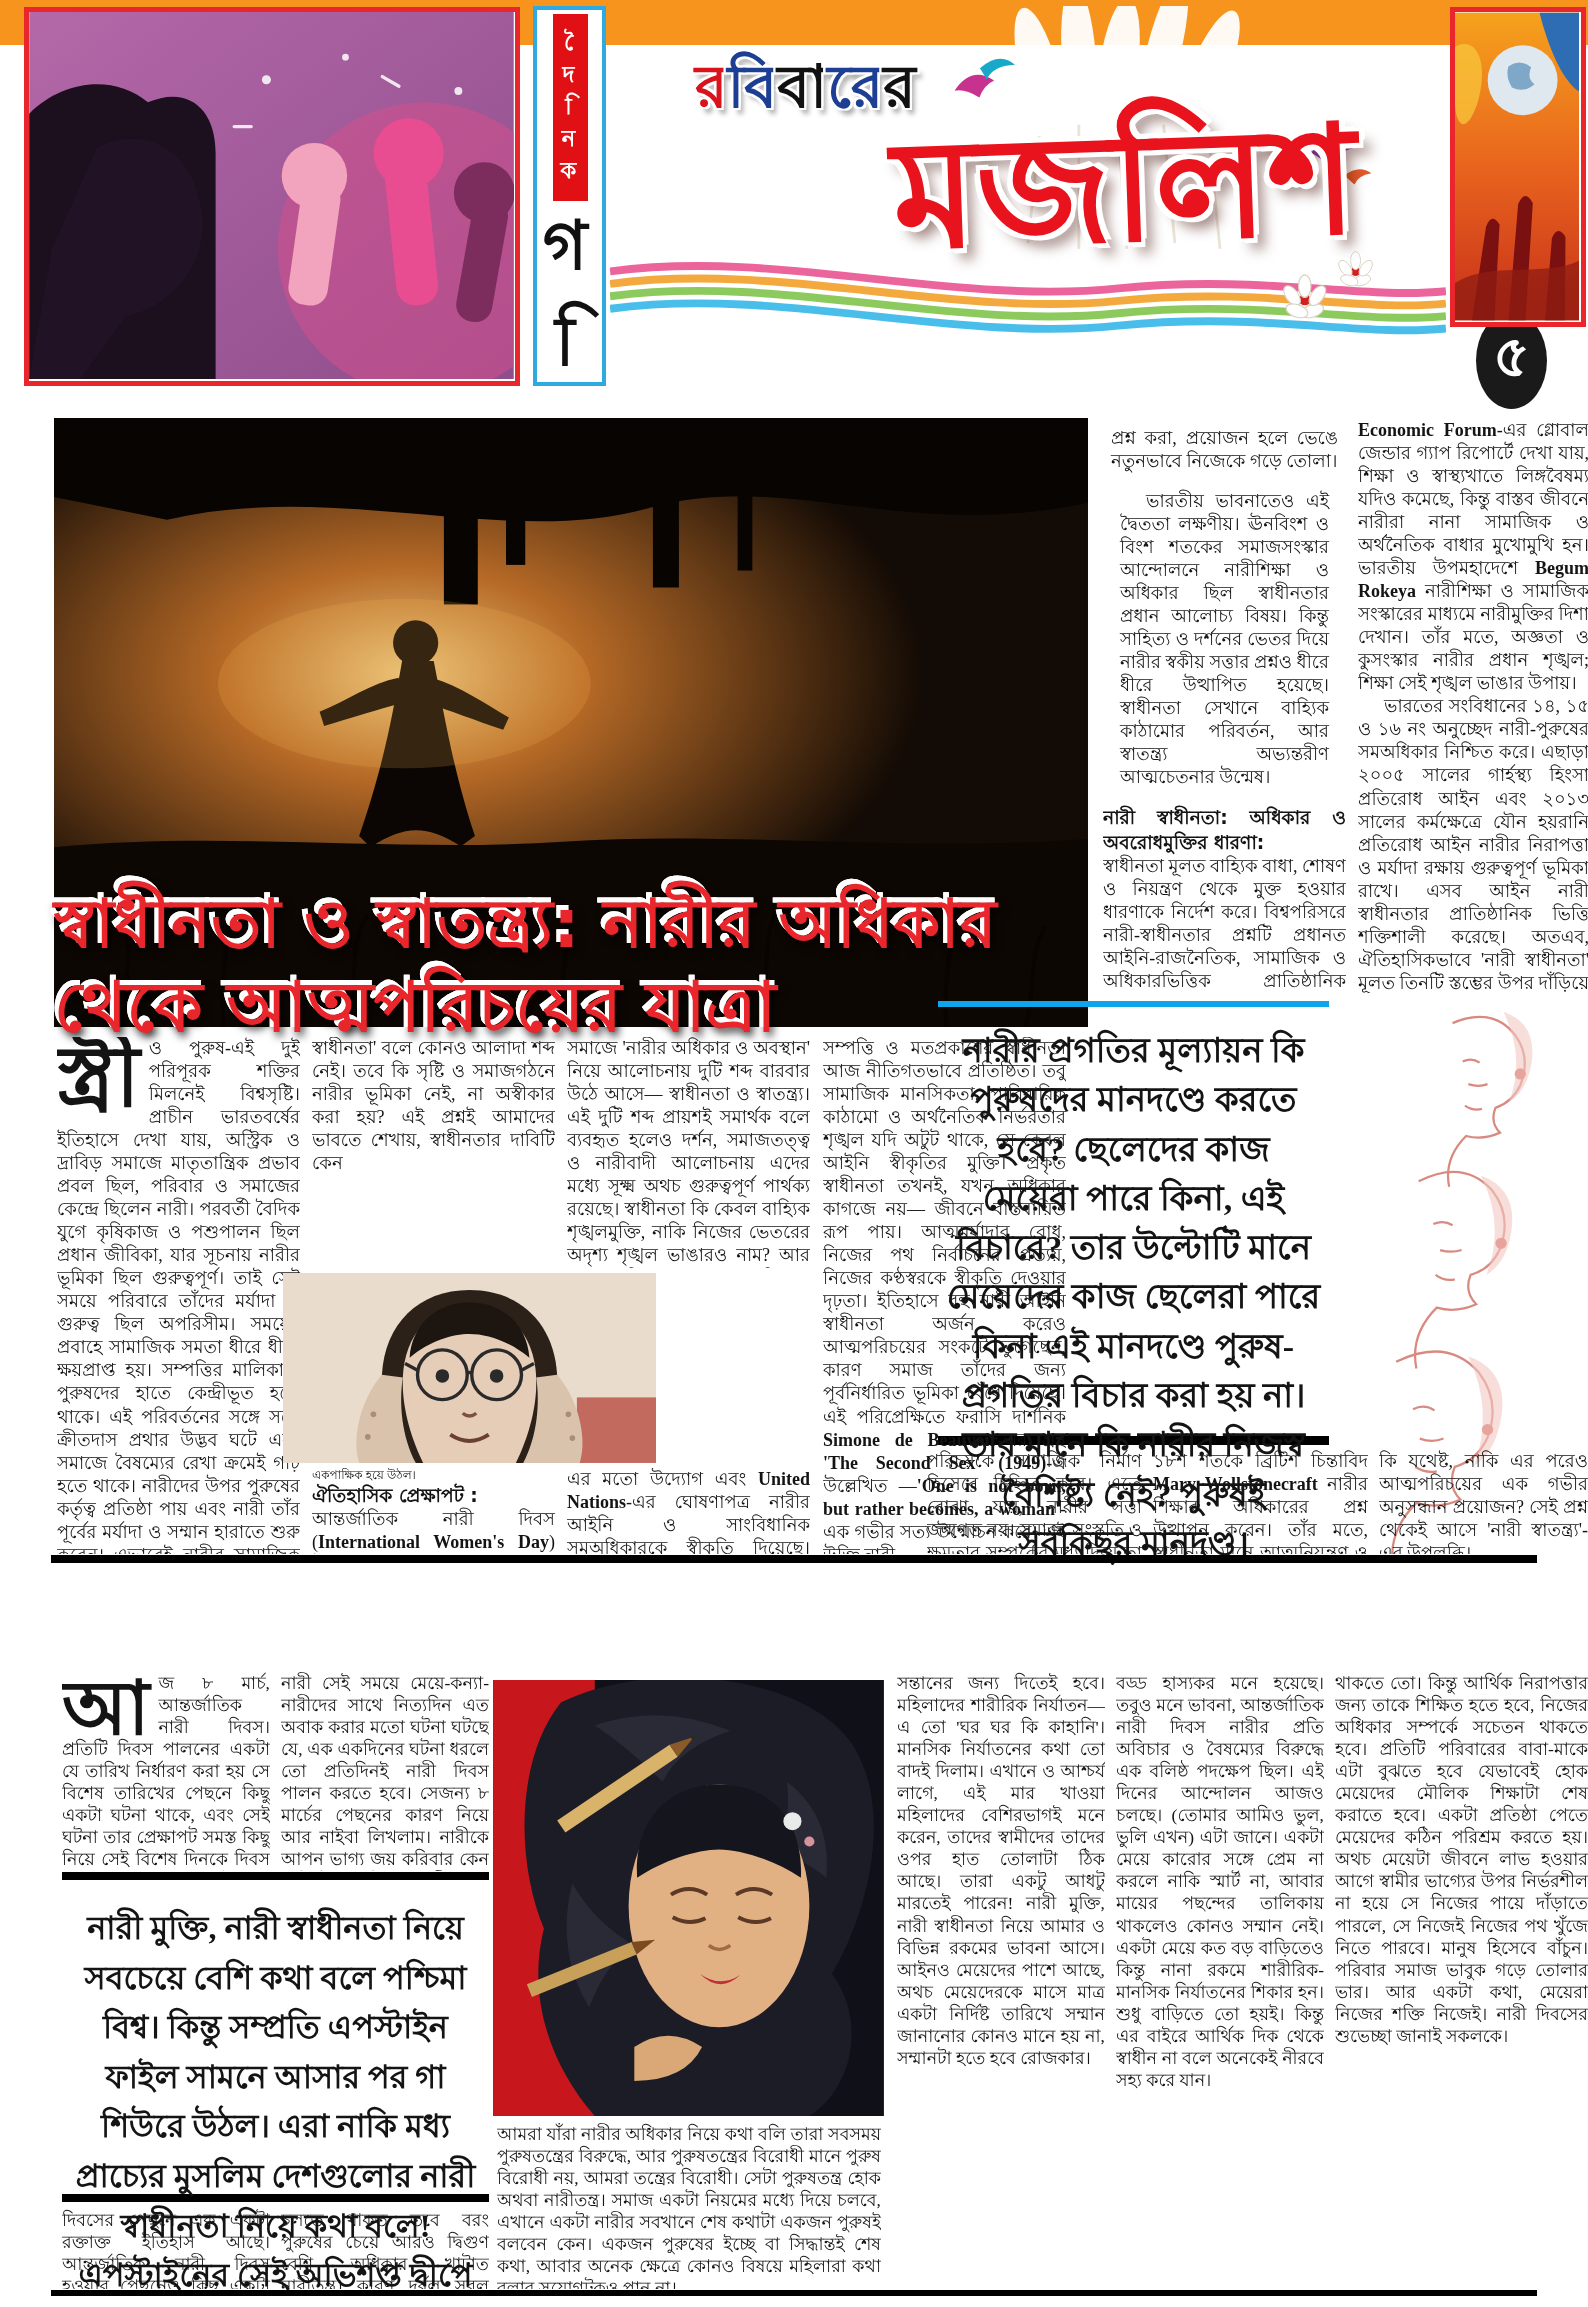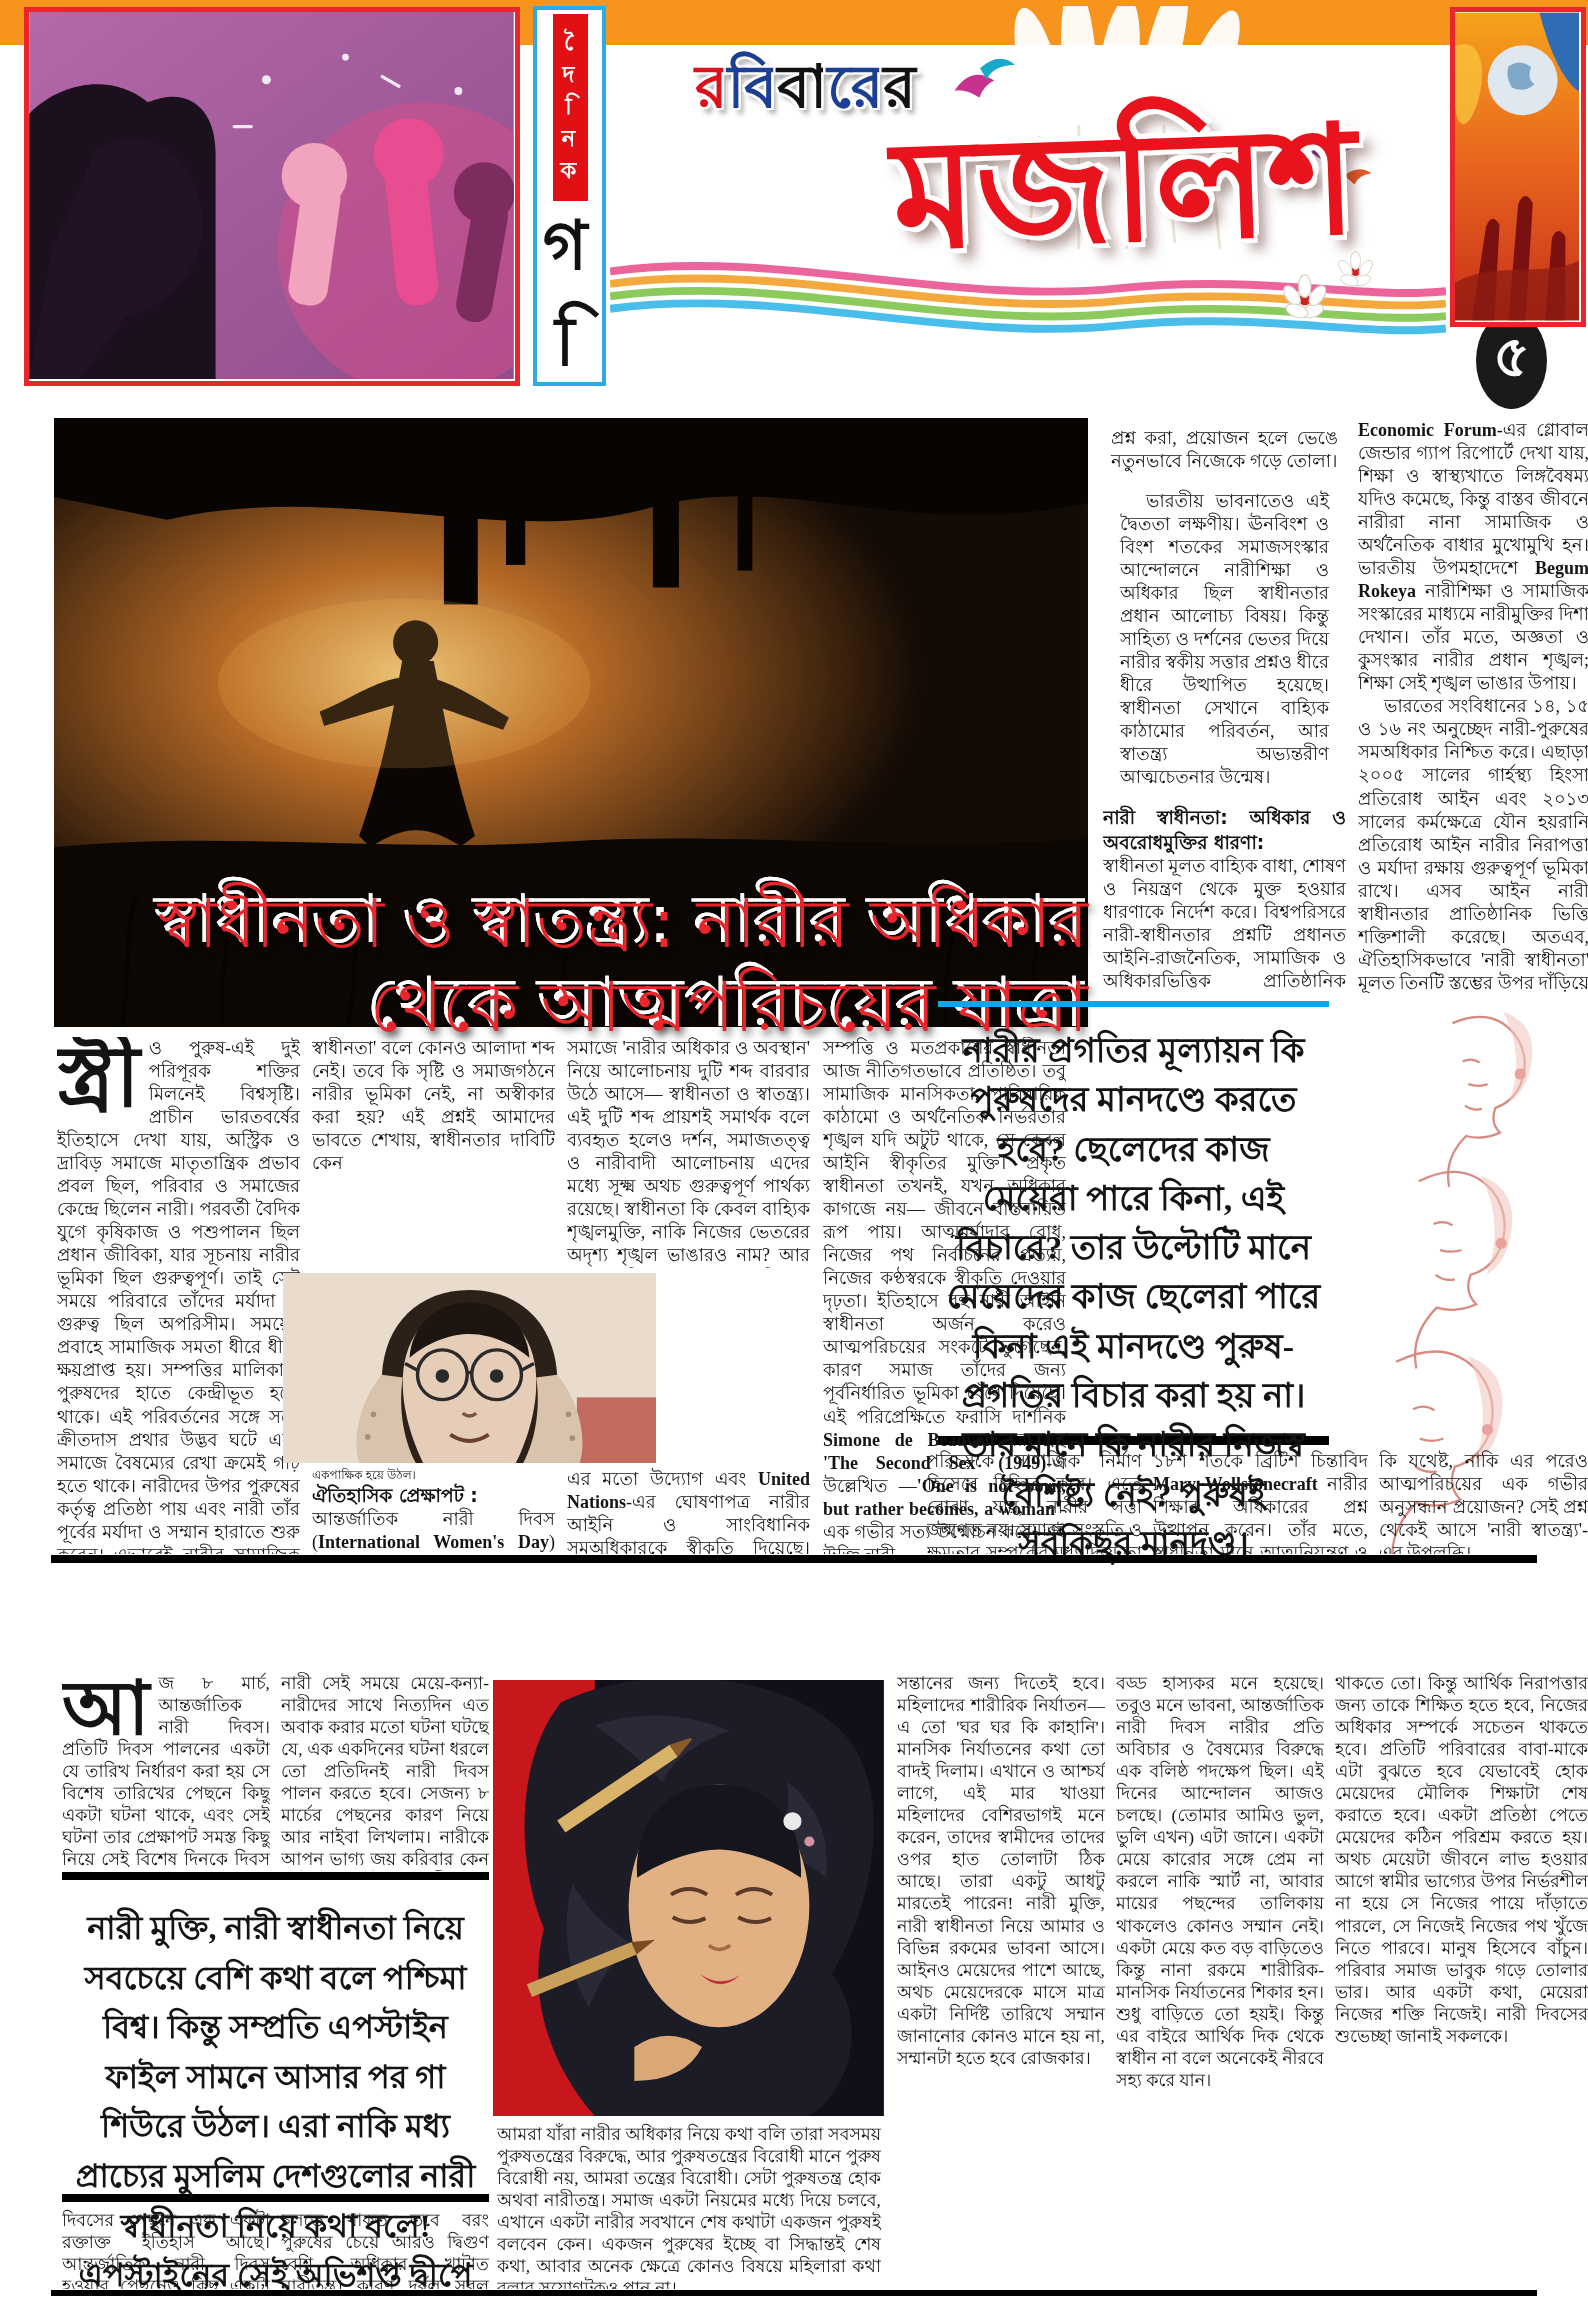--- a/index.html
+++ b/index.html
@@ -20,21 +20,21 @@
   .pagebadge{background:#1a1a1a;border-radius:50%;display:flex;align-items:center;justify-content:center;
              color:#fff;font-size:57px;font-weight:700;font-family:"DejaVu Sans","Liberation Sans",sans-serif}
   .mast{overflow:hidden;background:linear-gradient(180deg,#37acе6 0%,#3fb3ea 0%,#8fd7f6 40%,#e9f8ff 72%,#ffffff 100%)}
   .mastword{font-family:"DejaVu Sans","Liberation Sans",sans-serif;font-weight:700;font-size:59px;
             text-shadow:-2.3px -2.3px 0 #fff,2.3px -2.3px 0 #fff,-2.3px 2.3px 0 #fff,2.3px 2.3px 0 #fff,4.5px 5.7px 5.7px rgba(0,0,0,.35)}
   .masttitle{font-family:"DejaVu Sans","Liberation Sans",sans-serif;font-weight:700;font-size:151px;line-height:1;
              color:#e8131c;transform:rotate(-2deg);
              text-shadow:-5.7px 3.4px 0 #ffffff,5.7px -3.4px 0 #ffffff,-4px -5.1px 0 #ffffff,4px 5.1px 0 #ffffff,10.2px 11.3px 12.4px rgba(70,20,10,.5)}
   .logoblock{border:4.5px solid #2eaae1;background:#fff;overflow:hidden}
   .vert{writing-mode:vertical-rl;text-orientation:upright}
-  .headline-ov{font-family:"DejaVu Sans","Liberation Sans",sans-serif;font-weight:400;color:#e8262b;text-align:right;
+  .headline-ov{font-family:"DejaVu Sans","Liberation Sans",sans-serif;font-weight:700;color:#e8262b;text-align:left;
                text-shadow:-4px -5.1px 0 #ffffff,-4px -5.1px 0 #ffffff,2.8px 4px 9px rgba(0,0,0,.9)}
   .pullquote{border-top:6px solid #0ea5e9;border-bottom:9px solid #000;padding:19px 8px 11.3px 8px;text-align:center}
   .pq-text{font-weight:700;font-size:34px;line-height:1.45;font-family:"Liberation Serif","DejaVu Serif",serif}
   .pq-byline{font-weight:700;font-size:42px;margin-top:14.7px;font-family:"DejaVu Sans","Liberation Sans",sans-serif}
   .rule{background:#000}
   .hl2{font-family:"DejaVu Sans","Liberation Sans",sans-serif;font-weight:700;font-size:86px;line-height:1;
        text-align:center;letter-spacing:-1.1px}
   .introbox{border-top:8px solid #000;border-bottom:8px solid #000;padding:24px 4.5px;text-align:center;
             font-weight:700;font-size:32px;line-height:1.55;font-family:"Liberation Serif","DejaVu Serif",serif}
   .introbox .rb{font-size:38px;font-family:"DejaVu Sans","Liberation Sans",sans-serif}

